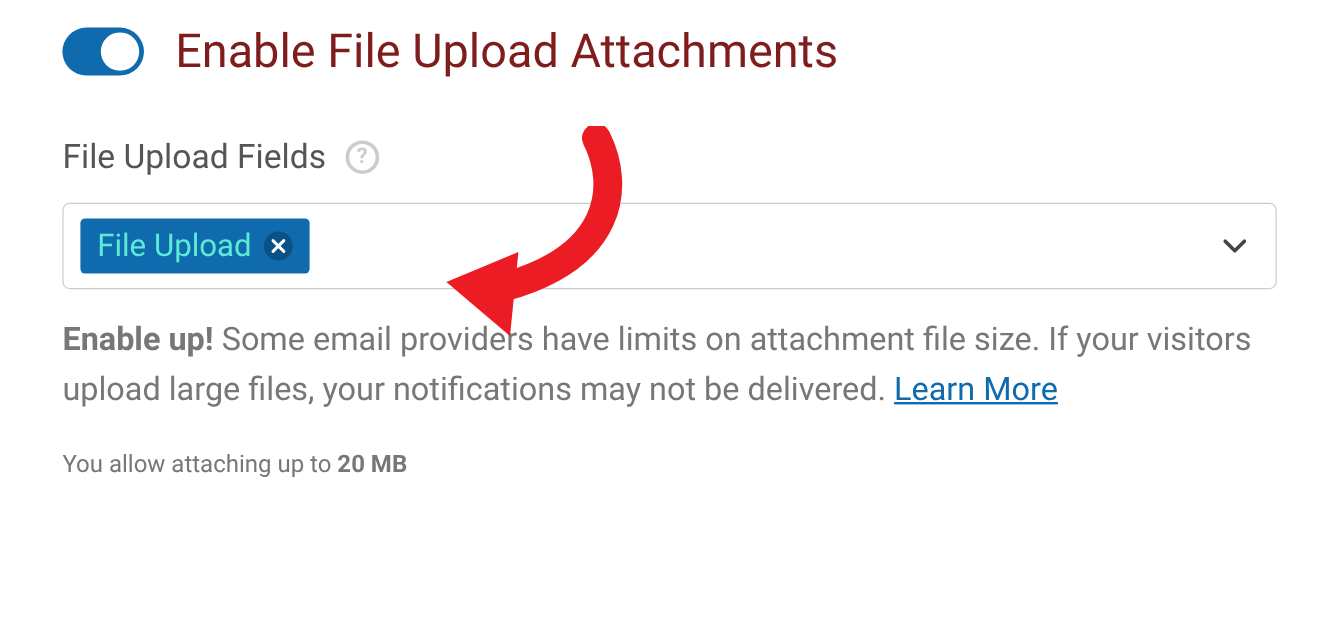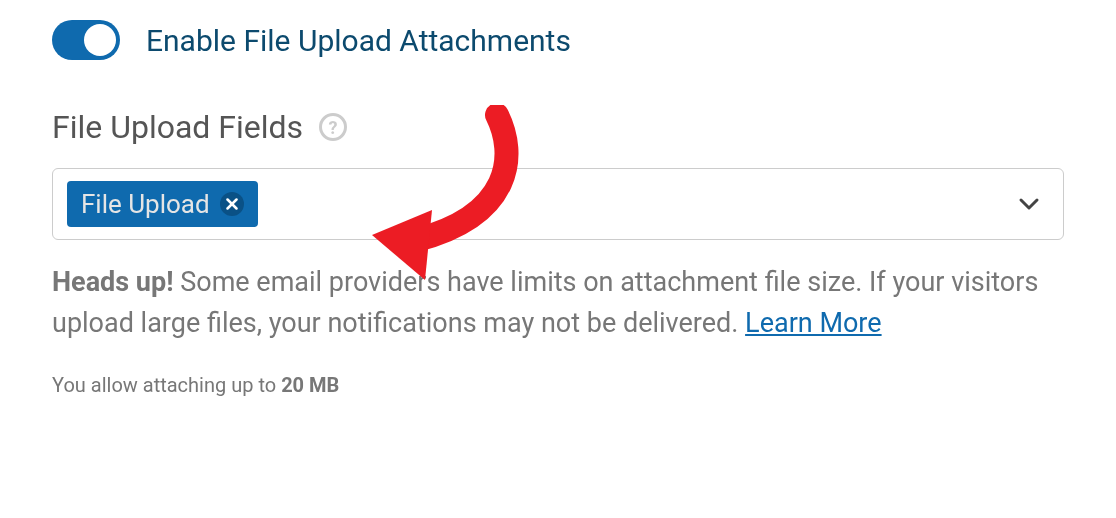--- a/index.html
+++ b/index.html
@@ -29,32 +29,32 @@
     .toggle-knob {
       position: absolute;
       top: 4px;
       right: 4px;
       width: 32px;
       height: 32px;
       background: #fff;
       border-radius: 50%;
     }
     .toggle-label {
-      font-size: 30px;
-      color: #0c4a6e;
+      font-size: 39px;
+      color: #7f1d1d;
       font-weight: 400;
     }
     .field-label-row {
       display: flex;
       align-items: center;
       gap: 16px;
       margin-bottom: 22px;
     }
     .field-label {
-      font-size: 32px;
+      font-size: 28px;
       color: #555;
     }
     .help-icon {
       width: 28px;
       height: 28px;
       border: 3px solid #ccc;
       border-radius: 50%;
       display: flex;
       align-items: center;
       justify-content: center;
@@ -68,21 +68,21 @@
       border: 1px solid #ccc;
       border-radius: 6px;
       padding: 12px 60px 12px 14px;
       display: flex;
       align-items: center;
       min-height: 72px;
       cursor: pointer;
     }
     .chip {
       background: #0f6aae;
-      color: #e5e5e5;
+      color: #5eead4;
       font-size: 26px;
       border-radius: 4px;
       padding: 8px 14px;
       display: flex;
       align-items: center;
       gap: 10px;
     }
     .chip-remove {
       width: 24px;
       height: 24px;
@@ -171,20 +171,20 @@
         <polyline points="4 8 12 16 20 8"></polyline>
       </svg>
   </div>
 
   <svg class="arrow-annotation" width="170" height="190" viewBox="0 0 170 190">
     <path d="M 140 10 C 160 50 155 110 60 135" fill="none" stroke="#ec1c24" stroke-width="24" stroke-linecap="round"></path>
     <path d="M 15 130 L 75 105 L 68 175 Z" fill="#ec1c24"></path>
   </svg>
 
   <div class="warning-text">
-    <strong>Heads up!</strong><span> Some email providers have limits on attachment file size. If your visitors upload large files, your notifications may not be delivered. </span><a class="learn-link">Learn More</a>
+    <strong>Enable up!</strong><span> Some email providers have limits on attachment file size. If your visitors upload large files, your notifications may not be delivered. </span><a class="learn-link">Learn More</a>
   </div>
 
   <div class="limit-text">
     <span>You allow attaching up to </span><strong>20 MB</strong>
   </div>
 
 </div>
 
 </body></html>

